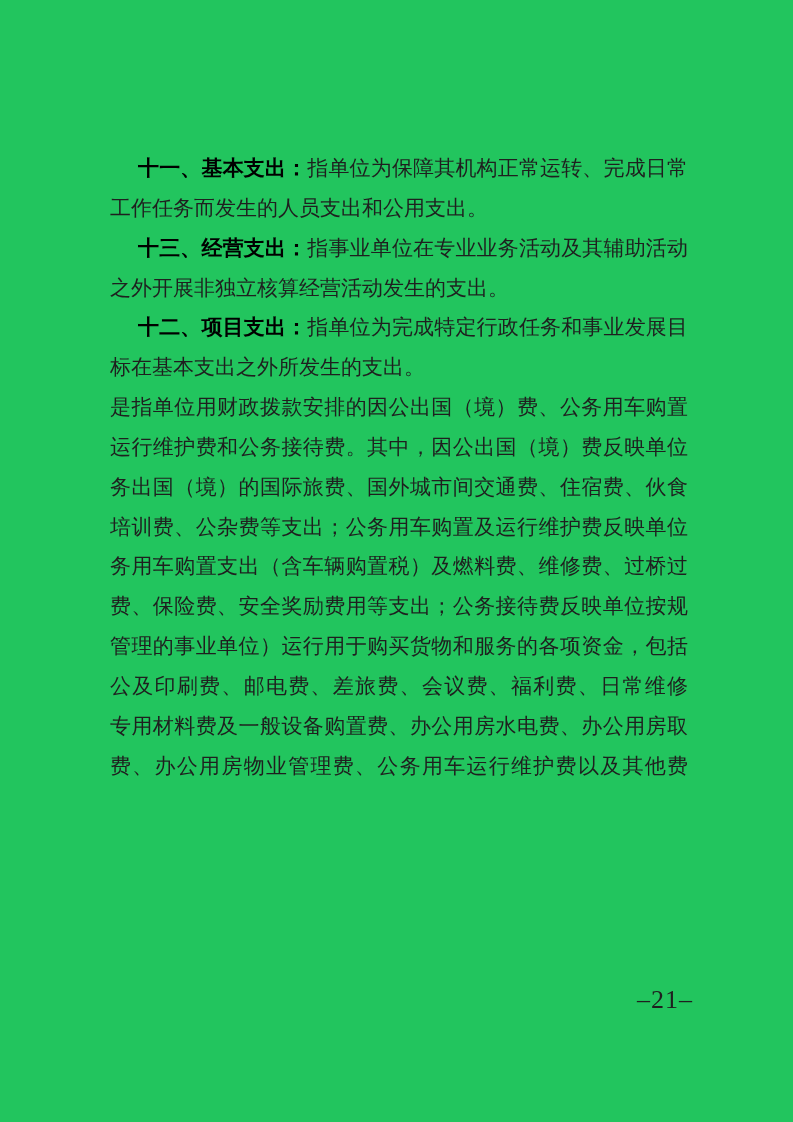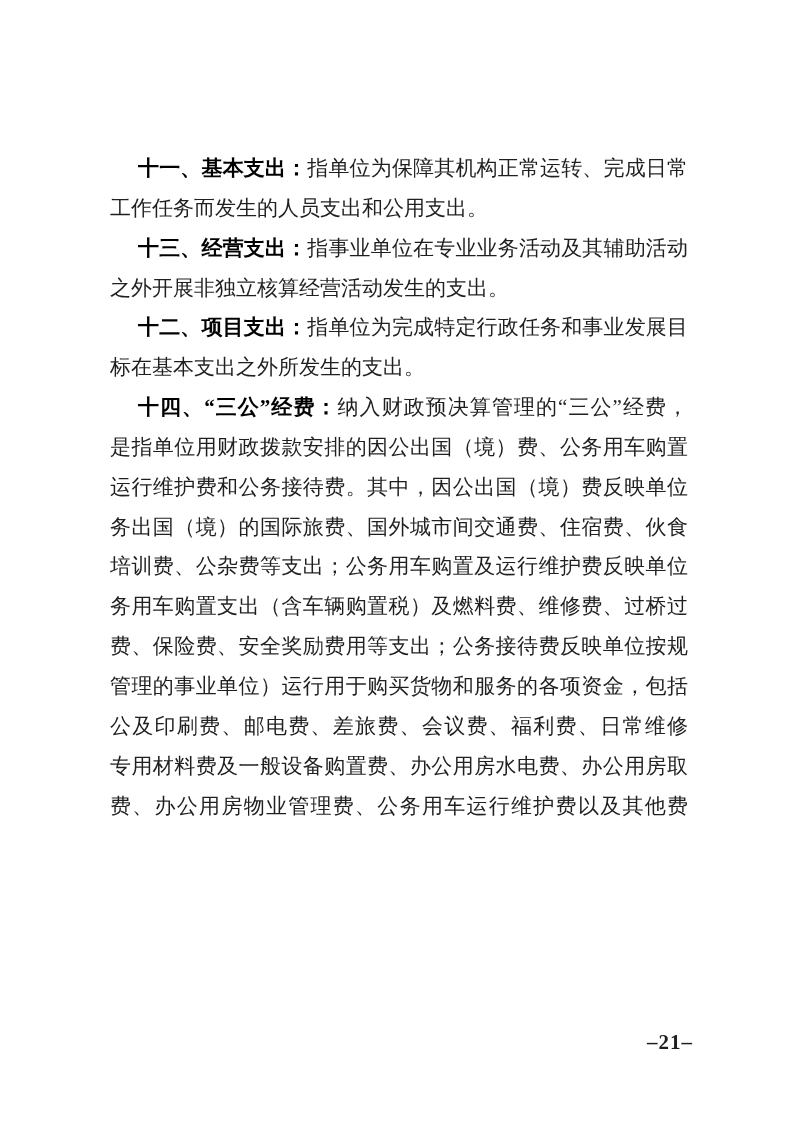--- a/index.html
+++ b/index.html
@@ -4,21 +4,21 @@
 <style>
   html, body {
     margin: 0;
     padding: 0;
     background: #e8e8e8;
   }
   .page {
     position: relative;
     width: 793px;
     height: 1122px;
-    background: #ffffff;
+    background: #22c55e;
     overflow: hidden;
     font-family: "Liberation Serif", "DejaVu Serif", serif;
   }
   .text-block {
     position: absolute;
     left: 110px;
     top: 149px;
     width: 578px;
     font-size: 21px;
     line-height: 39.85px;
@@ -46,48 +46,46 @@
   }
   .seg {
     font-weight: normal;
   }
   .seg.bold {
     font-weight: bold;
     color: #000000;
   }
   .page-number {
     position: absolute;
-    top: 1028px;
+    top: 986px;
     right: 100px;
-    font-size: 21px;
+    font-size: 26px;
     line-height: 28px;
     color: #1f1f1f;
     letter-spacing: 1px;
-    font-weight: bold;
   }
 </style>
 </head>
 <body>
 
 <div class="page">
   <div class="text-block">
       <div class="paragraph">
         <div class="line justify indent"><span class="seg bold">十一、基本支出：</span><span class="seg">指单位为保障其机构正常运转、完成日常</span></div>
         <div class="line"><span class="seg">工作任务而发生的人员支出和公用支出。</span></div>
       </div>
       <div class="paragraph">
         <div class="line justify indent"><span class="seg bold">十三、经营支出：</span><span class="seg">指事业单位在专业业务活动及其辅助活动</span></div>
         <div class="line"><span class="seg">之外开展非独立核算经营活动发生的支出。</span></div>
       </div>
       <div class="paragraph">
         <div class="line justify indent"><span class="seg bold">十二、项目支出：</span><span class="seg">指单位为完成特定行政任务和事业发展目</span></div>
         <div class="line"><span class="seg">标在基本支出之外所发生的支出。</span></div>
       </div>
       <div class="paragraph">
-        <div class="line justify indent"><span class="seg bold">十四、“三公”经费：</span><span class="seg">纳入财政预决算管理的“三公”经费，</span></div>
         <div class="line justify"><span class="seg">是指单位用财政拨款安排的因公出国（境）费、公务用车购置及</span></div>
         <div class="line justify"><span class="seg">运行维护费和公务接待费。其中，因公出国（境）费反映单位公</span></div>
         <div class="line justify"><span class="seg">务出国（境）的国际旅费、国外城市间交通费、住宿费、伙食费、</span></div>
         <div class="line justify"><span class="seg">培训费、公杂费等支出；公务用车购置及运行维护费反映单位公</span></div>
         <div class="line justify"><span class="seg">务用车购置支出（含车辆购置税）及燃料费、维修费、过桥过路</span></div>
         <div class="line justify"><span class="seg">费、保险费、安全奖励费用等支出；公务接待费反映单位按规定</span></div>
       </div>
       <div class="paragraph">
         <div class="line justify"><span class="seg">管理的事业单位）运行用于购买货物和服务的各项资金，包括办</span></div>
         <div class="line justify"><span class="seg">公及印刷费、邮电费、差旅费、会议费、福利费、日常维修费、</span></div>

